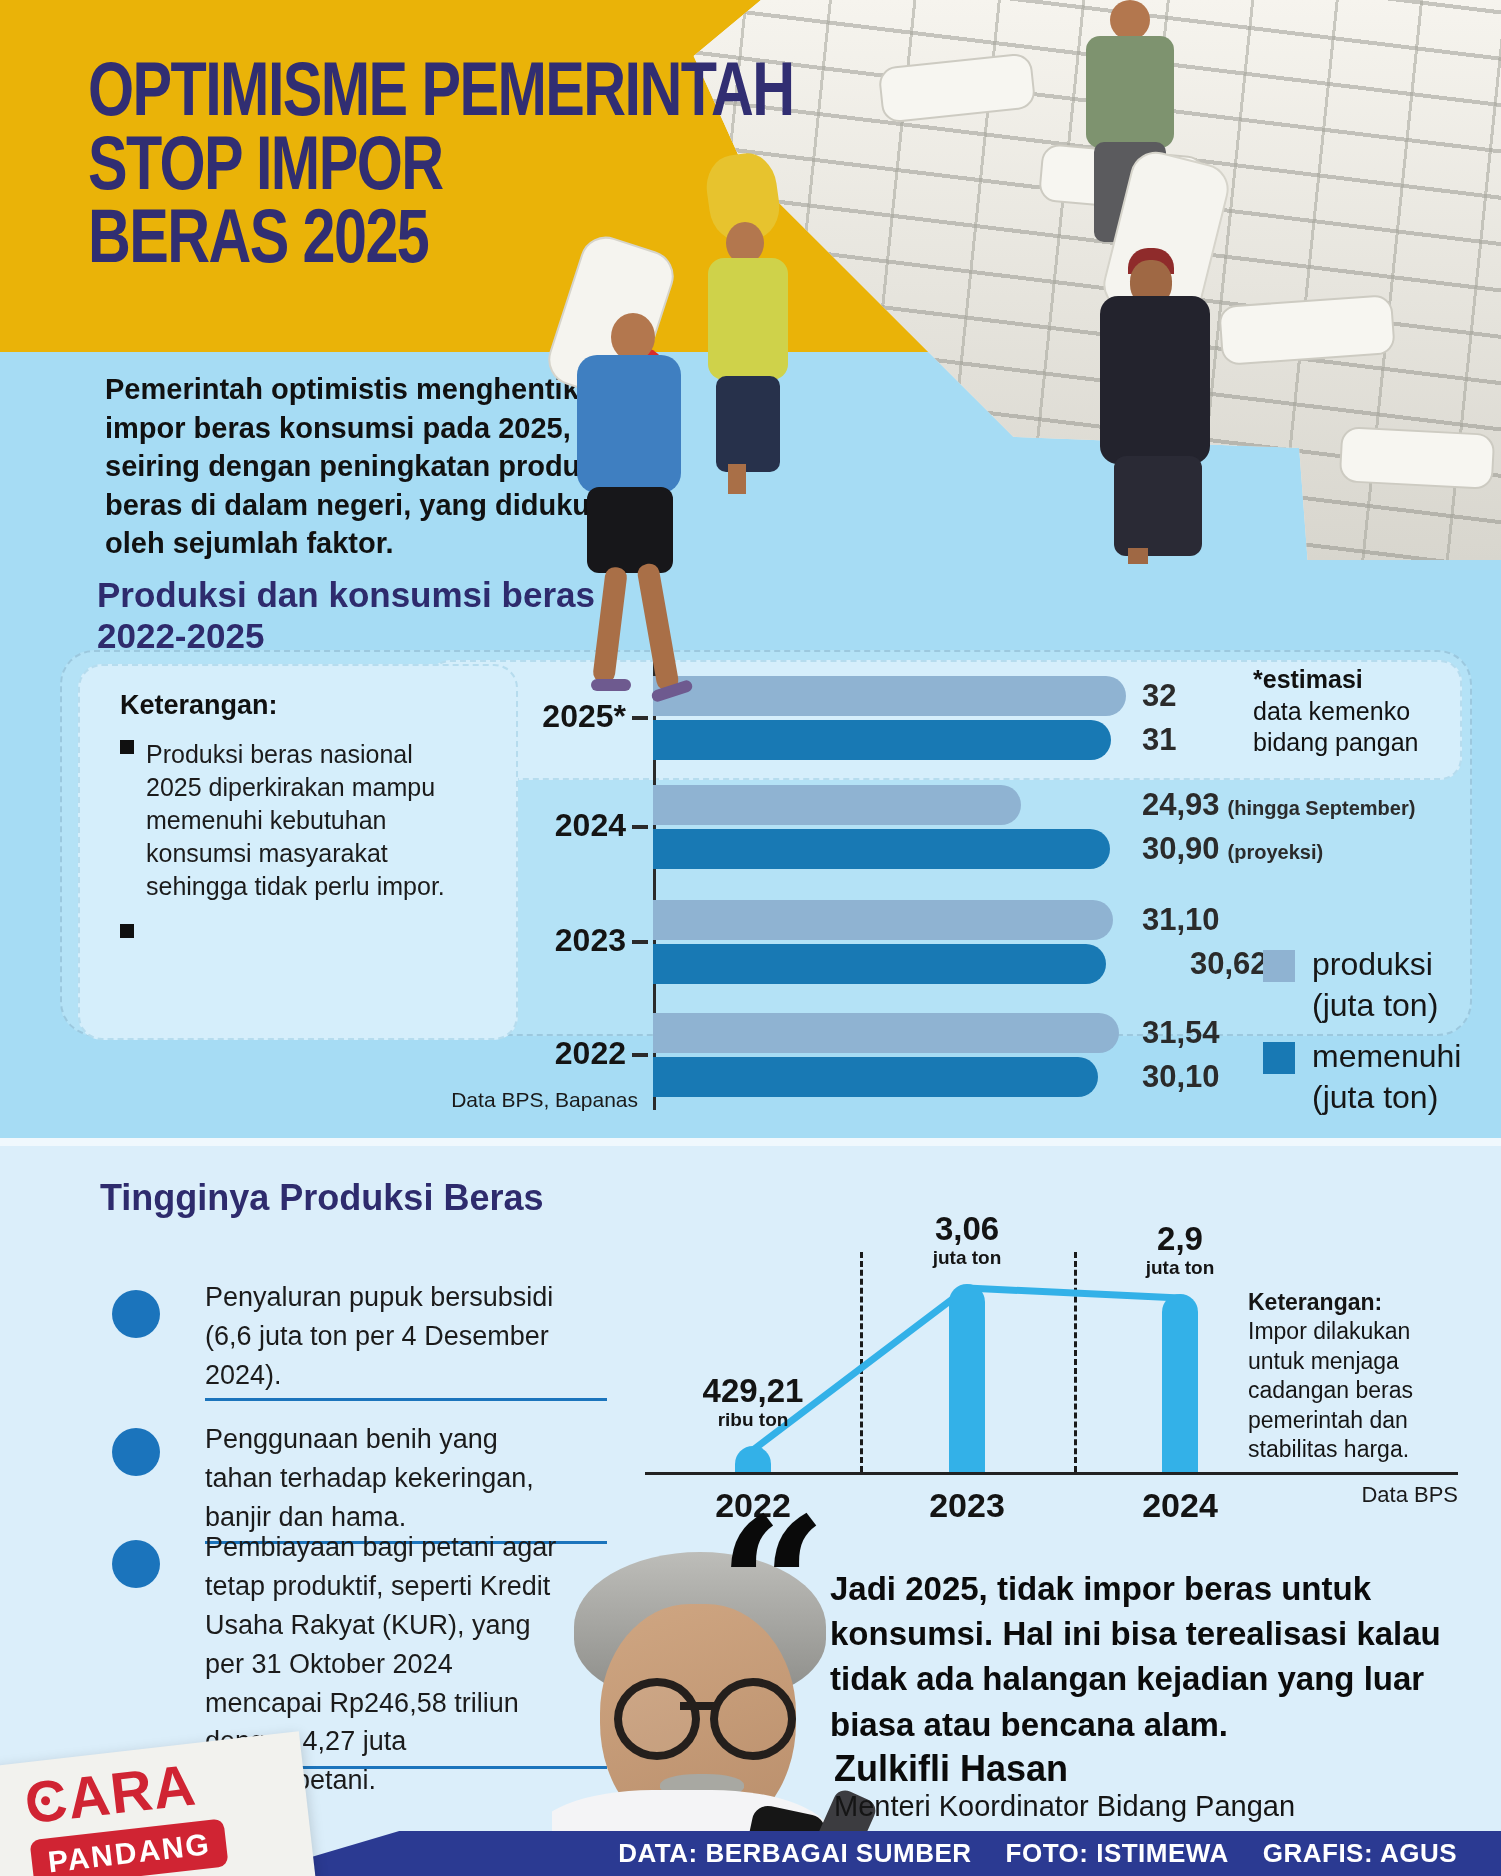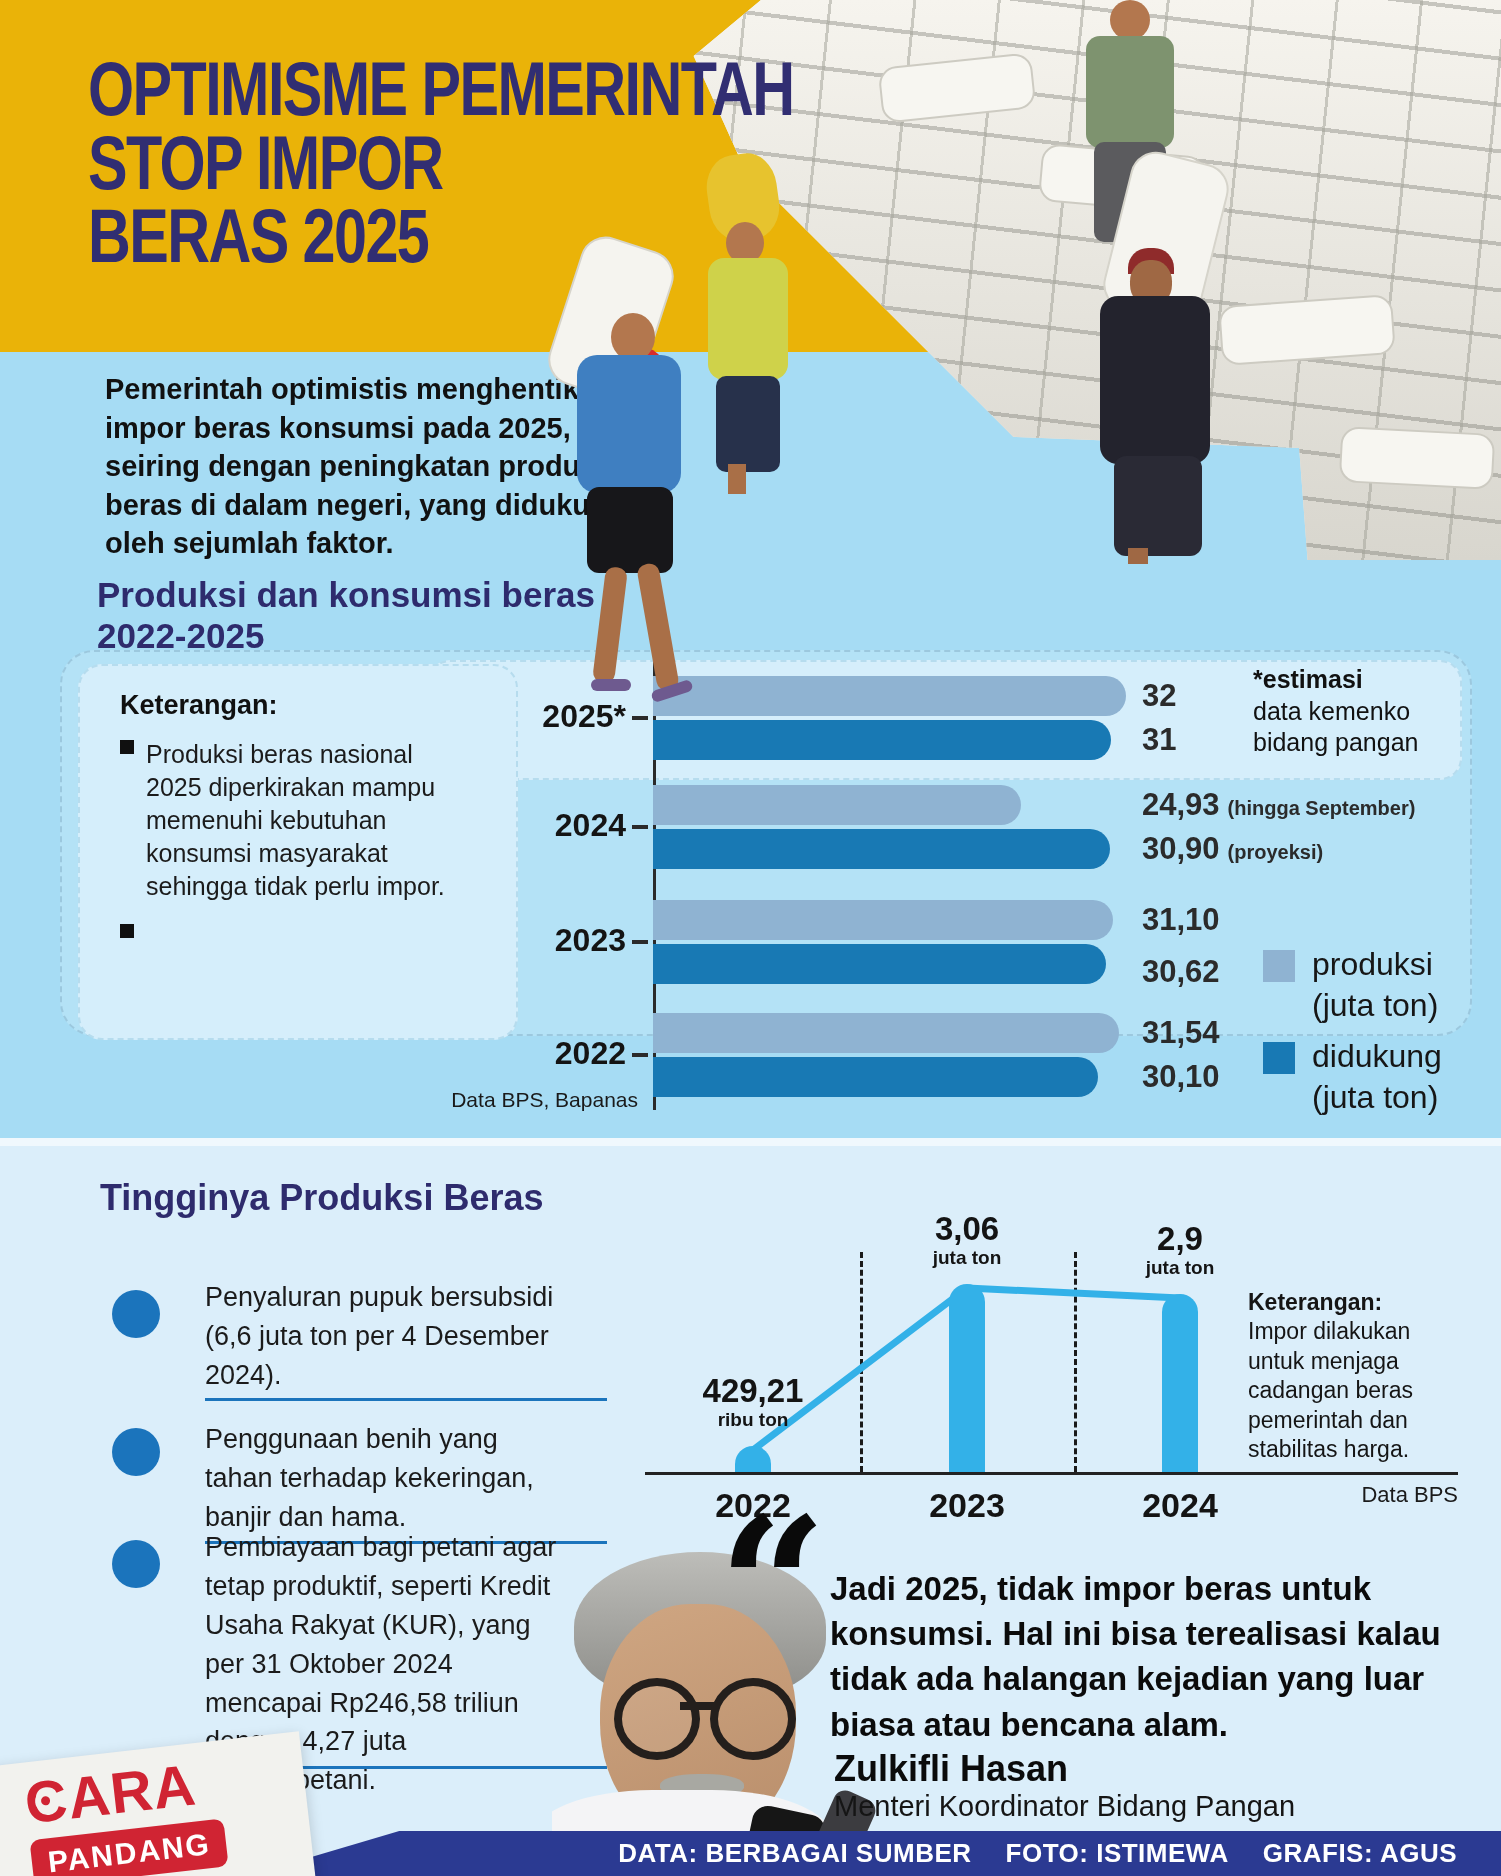--- a/index.html
+++ b/index.html
@@ -209,21 +209,21 @@
       <div class="bar" style="left: 653px; top: 829px; width: 457px; background: rgb(24, 121, 180);"></div>
       <div class="year-label" style="left: 486px; top: 807px;">2024</div>
       <div class="year-tick" style="left: 632px; top: 825px;"></div>
       <div class="val" style="left: 1142px; top: 787px;">24,93<span class="note">(hingga September)</span></div>
       <div class="val" style="left: 1142px; top: 831px;">30,90<span class="note">(proyeksi)</span></div>
       <div class="bar" style="left: 653px; top: 900px; width: 460px; background: rgb(143, 179, 210);"></div>
       <div class="bar" style="left: 653px; top: 944px; width: 453px; background: rgb(24, 121, 180);"></div>
       <div class="year-label" style="left: 486px; top: 922px;">2023</div>
       <div class="year-tick" style="left: 632px; top: 940px;"></div>
       <div class="val" style="left: 1142px; top: 902px;">31,10</div>
-      <div class="val" style="left: 1142px; top: 946px; margin-top: 8px;">30,62</div>
+      <div class="val" style="left: 1190px; top: 946px;">30,62</div>
       <div class="bar" style="left: 653px; top: 1013px; width: 466px; background: rgb(143, 179, 210);"></div>
       <div class="bar" style="left: 653px; top: 1057px; width: 445px; background: rgb(24, 121, 180);"></div>
       <div class="year-label" style="left: 486px; top: 1035px;">2022</div>
       <div class="year-tick" style="left: 632px; top: 1053px;"></div>
       <div class="val" style="left: 1142px; top: 1015px;">31,54</div>
       <div class="val" style="left: 1142px; top: 1059px;">30,10</div>
     </div>
 
   <div class="estimasi">
     <div class="b">*estimasi</div>
@@ -231,21 +231,21 @@
     <div>bidang pangan</div>
   </div>
 
   <div class="lg-swatch" style="left:1263px;top:950px;background:#8fb3d2;"></div>
   <div class="legend" style="left:1312px;top:944px;">
     <div>produksi</div>
     <div>(juta ton)</div>
   </div>
   <div class="lg-swatch" style="left:1263px;top:1042px;background:#1879b4;"></div>
   <div class="legend" style="left:1312px;top:1036px;">
-    <div>didukung</div>
+    <div>memenuhi</div>
     <div>(juta ton)</div>
   </div>
 
   <div class="src-note">Data BPS, Bapanas</div>
 
   <div class="divider"></div>
 
   <div class="sec-bottom"></div>
 
   <div class="faktor-title">

